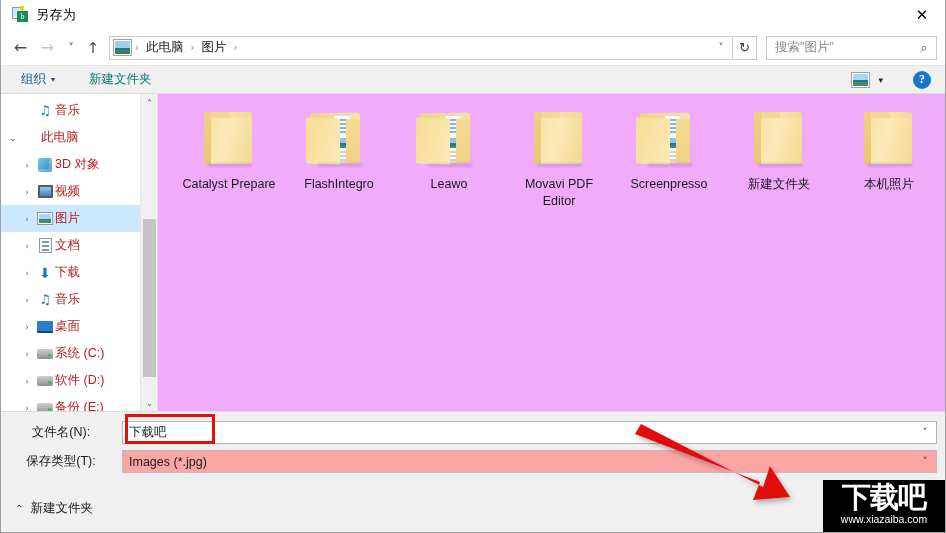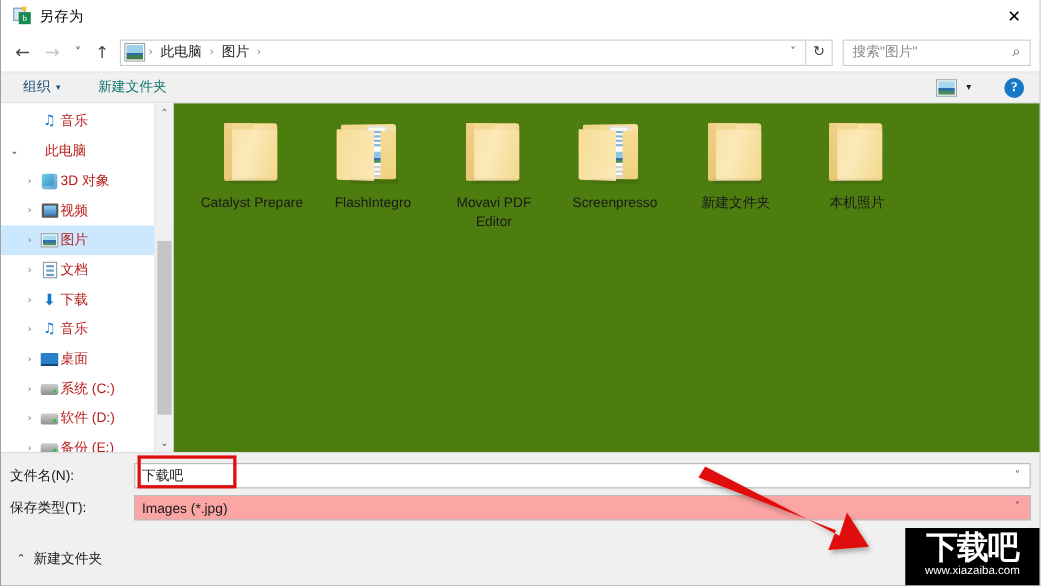--- a/index.html
+++ b/index.html
@@ -208,21 +208,21 @@
     display:flex;align-items:center;justify-content:center;
     font-size:9px;color:#606060; font-family:"DejaVu Sans",sans-serif;
   }
   .sb-arrow.up { top:0; }
   .sb-arrow.down { bottom:0; }
   .sb-thumb {
     position:absolute; left:2px; width:13px; background:#c5c5c5;
   }
 
   .content {
-    flex: 1; position: relative; overflow: hidden; background: #4d7c0f;
+    flex: 1; position: relative; overflow: hidden; background: #f0abfc;
     padding: 14px 0 0 0;
   }
   .grid {
     display: flex; flex-wrap: wrap;
     padding-left: 16px;
   }
   .file-item {
     width: 110px; min-height: 120px;
     display: flex; flex-direction: column; align-items: center;
     padding-top: 2px;
@@ -297,21 +297,21 @@
 
   
   .formbar {
     background: #f0f0f0;
     border-top: 1px solid #dcdcdc;
     padding: 8px 8px 6px 8px;
     position: relative;
   }
   .form-row { display: flex; align-items: center; height: 25px; margin-bottom: 4px; }
   .form-label {
-    width: 113px; min-width: 113px; text-align: left; padding-right: 9px;
+    width: 113px; min-width: 113px; text-align: center; padding-right: 9px;
     font-size: 12.5px; color: #1a1a1a;
   }
   .combo {
     flex: 1; height: 23px; border: 1px solid #b4b4b4; background: #ffffff;
     display: flex; align-items: center; padding-left: 6px;
   }
   .combo.readonly { background: #fca5a5; border-color: #bdbdbd; }
   .combo .val { flex: 1; font-size: 12.5px; color: #1a1a1a; }
   .combo .caret {
     width: 22px; text-align: center; font-size: 10px; color: #444;
@@ -534,20 +534,34 @@
                 <u></u>
                 <s></s>
               </span>
               <span class="front"></span>
               <span class="flap"></span>
               <span class="shadow"></span>
             </div>
             <div class="file-label">FlashIntegro</div>
           </div>
           <div class="file-item">
+            <div class="folder open">
+              <span class="back"></span>
+              <span class="paper">
+                <i></i>
+                <u></u>
+                <s></s>
+              </span>
+              <span class="front"></span>
+              <span class="flap"></span>
+              <span class="shadow"></span>
+            </div>
+            <div class="file-label">Leawo</div>
+          </div>
+          <div class="file-item">
             <div class="folder">
               <span class="back"></span>
               <span class="tab"></span>
               <span class="front"></span>
               <span class="spine"></span>
               <span class="shadow"></span>
             </div>
             <div class="file-label">Movavi PDF Editor</div>
           </div>
           <div class="file-item">

